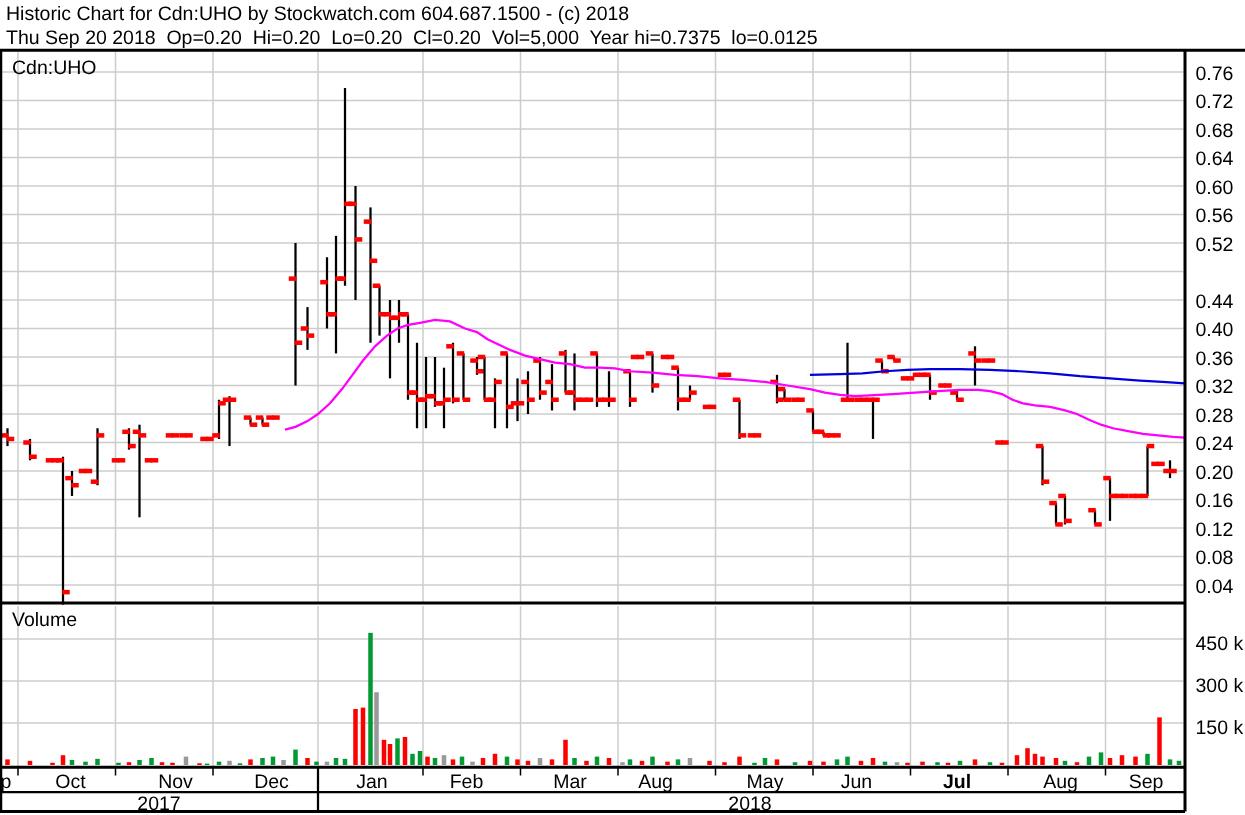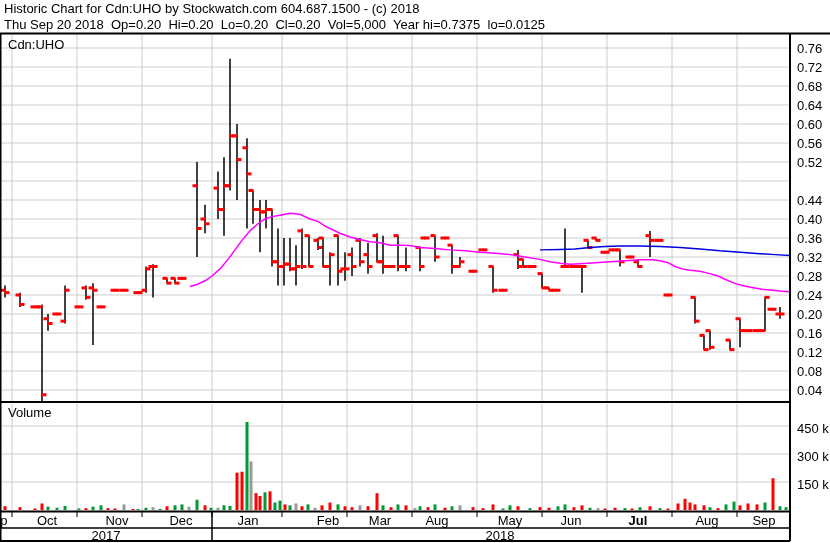--- a/index.html
+++ b/index.html
@@ -466,21 +466,21 @@
       <div class="axis-label" style="left: 797px; top: 421px;">450 k</div>
       <div class="axis-label" style="left: 797px; top: 449px;">300 k</div>
       <div class="axis-label" style="left: 797px; top: 477px;">150 k</div>
     </div>
   <div id="month-axis">
       <div class="month-label" style="left: -4px;">Sep</div>
       <div class="month-label" style="left: 47px;">Oct</div>
       <div class="month-label" style="left: 117px;">Nov</div>
       <div class="month-label" style="left: 181px;">Dec</div>
       <div class="month-label" style="left: 248px;">Jan</div>
-      <div class="month-label" style="left: 328px;">Feb</div>
+      <div class="month-label" style="left: 311px;">Feb</div>
       <div class="month-label" style="left: 380px;">Mar</div>
       <div class="month-label" style="left: 437px;">Aug</div>
       <div class="month-label" style="left: 510px;">May</div>
       <div class="month-label" style="left: 571px;">Jun</div>
       <div class="month-label" style="left: 638px; font-weight: bold;">Jul</div>
       <div class="month-label" style="left: 707px;">Aug</div>
       <div class="month-label" style="left: 764px;">Sep</div>
     </div>
   <div id="year-axis">
       <div class="year-label" style="left: 106px;">2017</div>

